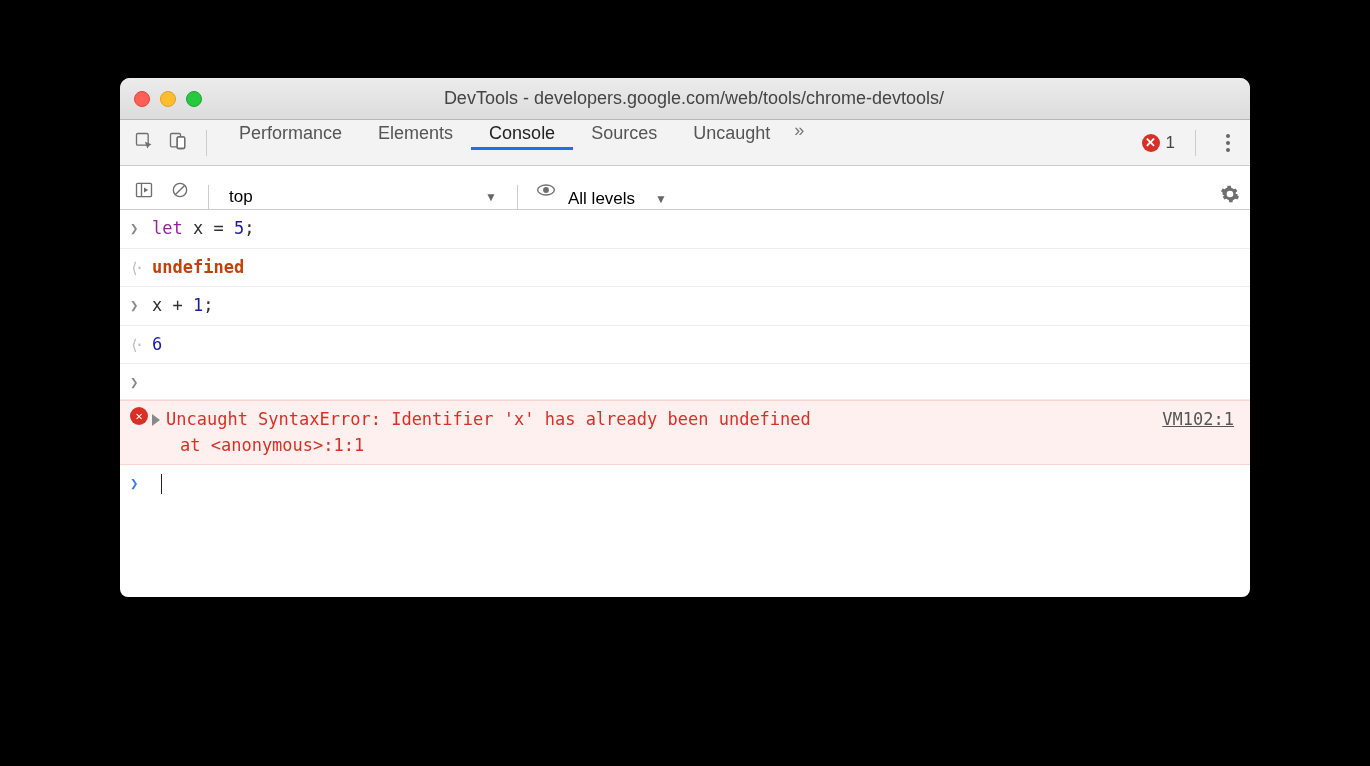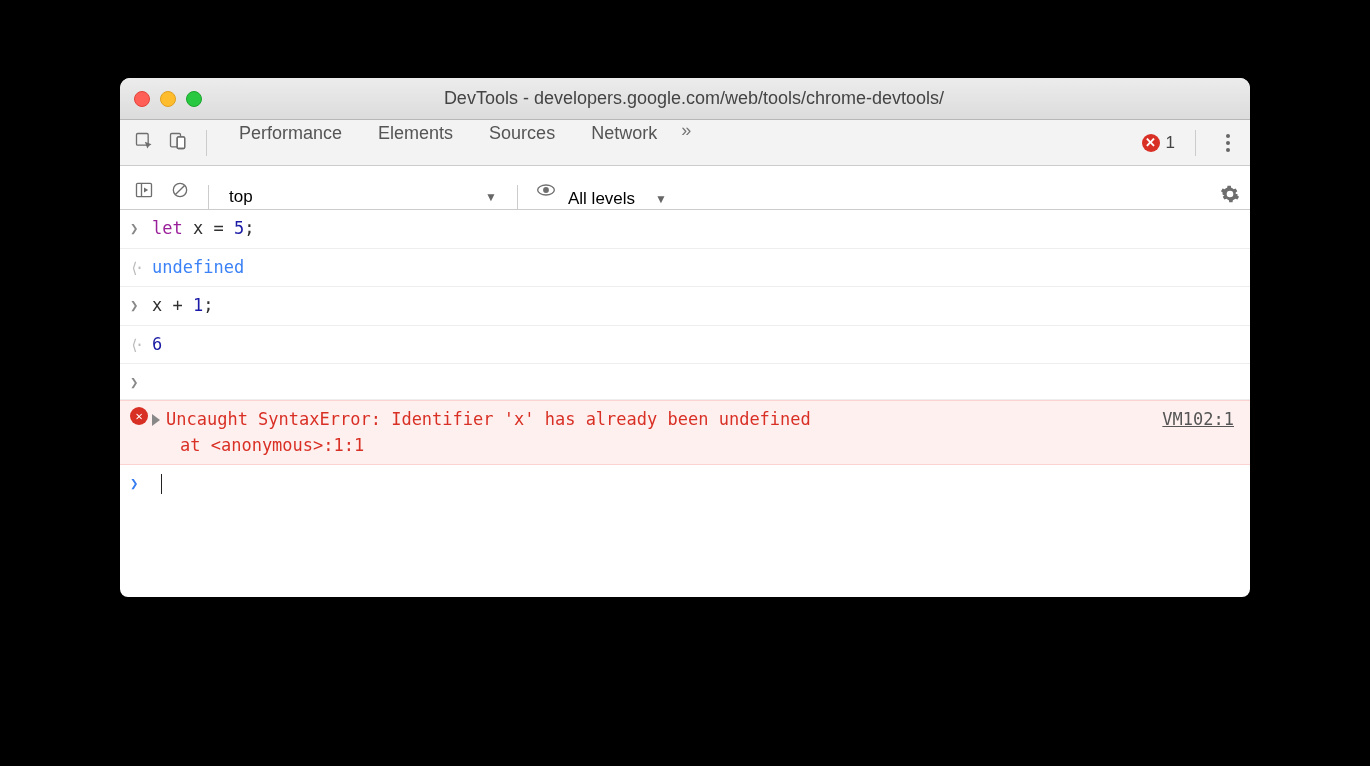--- a/index.html
+++ b/index.html
@@ -118,21 +118,21 @@
     .row.last { border-bottom: none; padding-bottom: 100px; }
     .gutter { width: 22px; flex-shrink: 0; display: flex; align-items: flex-start; color: #888; font-size: 14px; padding-top: 2px; }
     .gutter.blue { color: #367cf1; font-weight: bold; }
     .content { flex: 1; white-space: pre; }
     .loc { color: #555; text-decoration: underline; font-family: Menlo, monospace; padding-right: 6px; }
     .row.err { background: #fff0f0; border-top: 1px solid #fcd3d3; border-bottom: 1px solid #fcd3d3; }
     .err-indent { padding-left: 28px; }
 
     .kw { color: #9a1f9a; }
     .num { color: #1a1aa6; }
-    .undef { color: #3b82f6; }
+    .undef { color: #c2410c; font-weight: bold; }
     .plaincode { color: #303030; }
     .err-text { color: #d93025; }
     .caret-text::after {
       content: "";
       display: inline-block;
       width: 1px; height: 20px;
       background: #222;
       vertical-align: middle;
       margin-left: -1px;
     }
@@ -185,22 +185,23 @@
             <rect x="3" y="3" width="12" height="16" rx="1.5"></rect>
             <rect x="11" y="7" width="9" height="14" rx="1.5" fill="#fff"></rect>
             <rect x="11" y="7" width="9" height="14" rx="1.5"></rect>
           </svg>
       </div>
       <div class="divider"></div>
     </div>
     <div class="tabs">
       <div class="tab">Performance</div>
       <div class="tab">Elements</div>
+      <div class="tab active">Console</div>
       <div class="tab">Sources</div>
-      <div class="tab">Network</div>
+      <div class="tab">Uncaught</div>
       <div class="chev">»</div>
     </div>
     <div class="toolbar-right">
       <div class="error-badge">
         <div class="err-circle">✕</div>
         <span>1</span>
       </div>
       <div class="divider"></div>
       <div class="kebab">
         <span></span>

